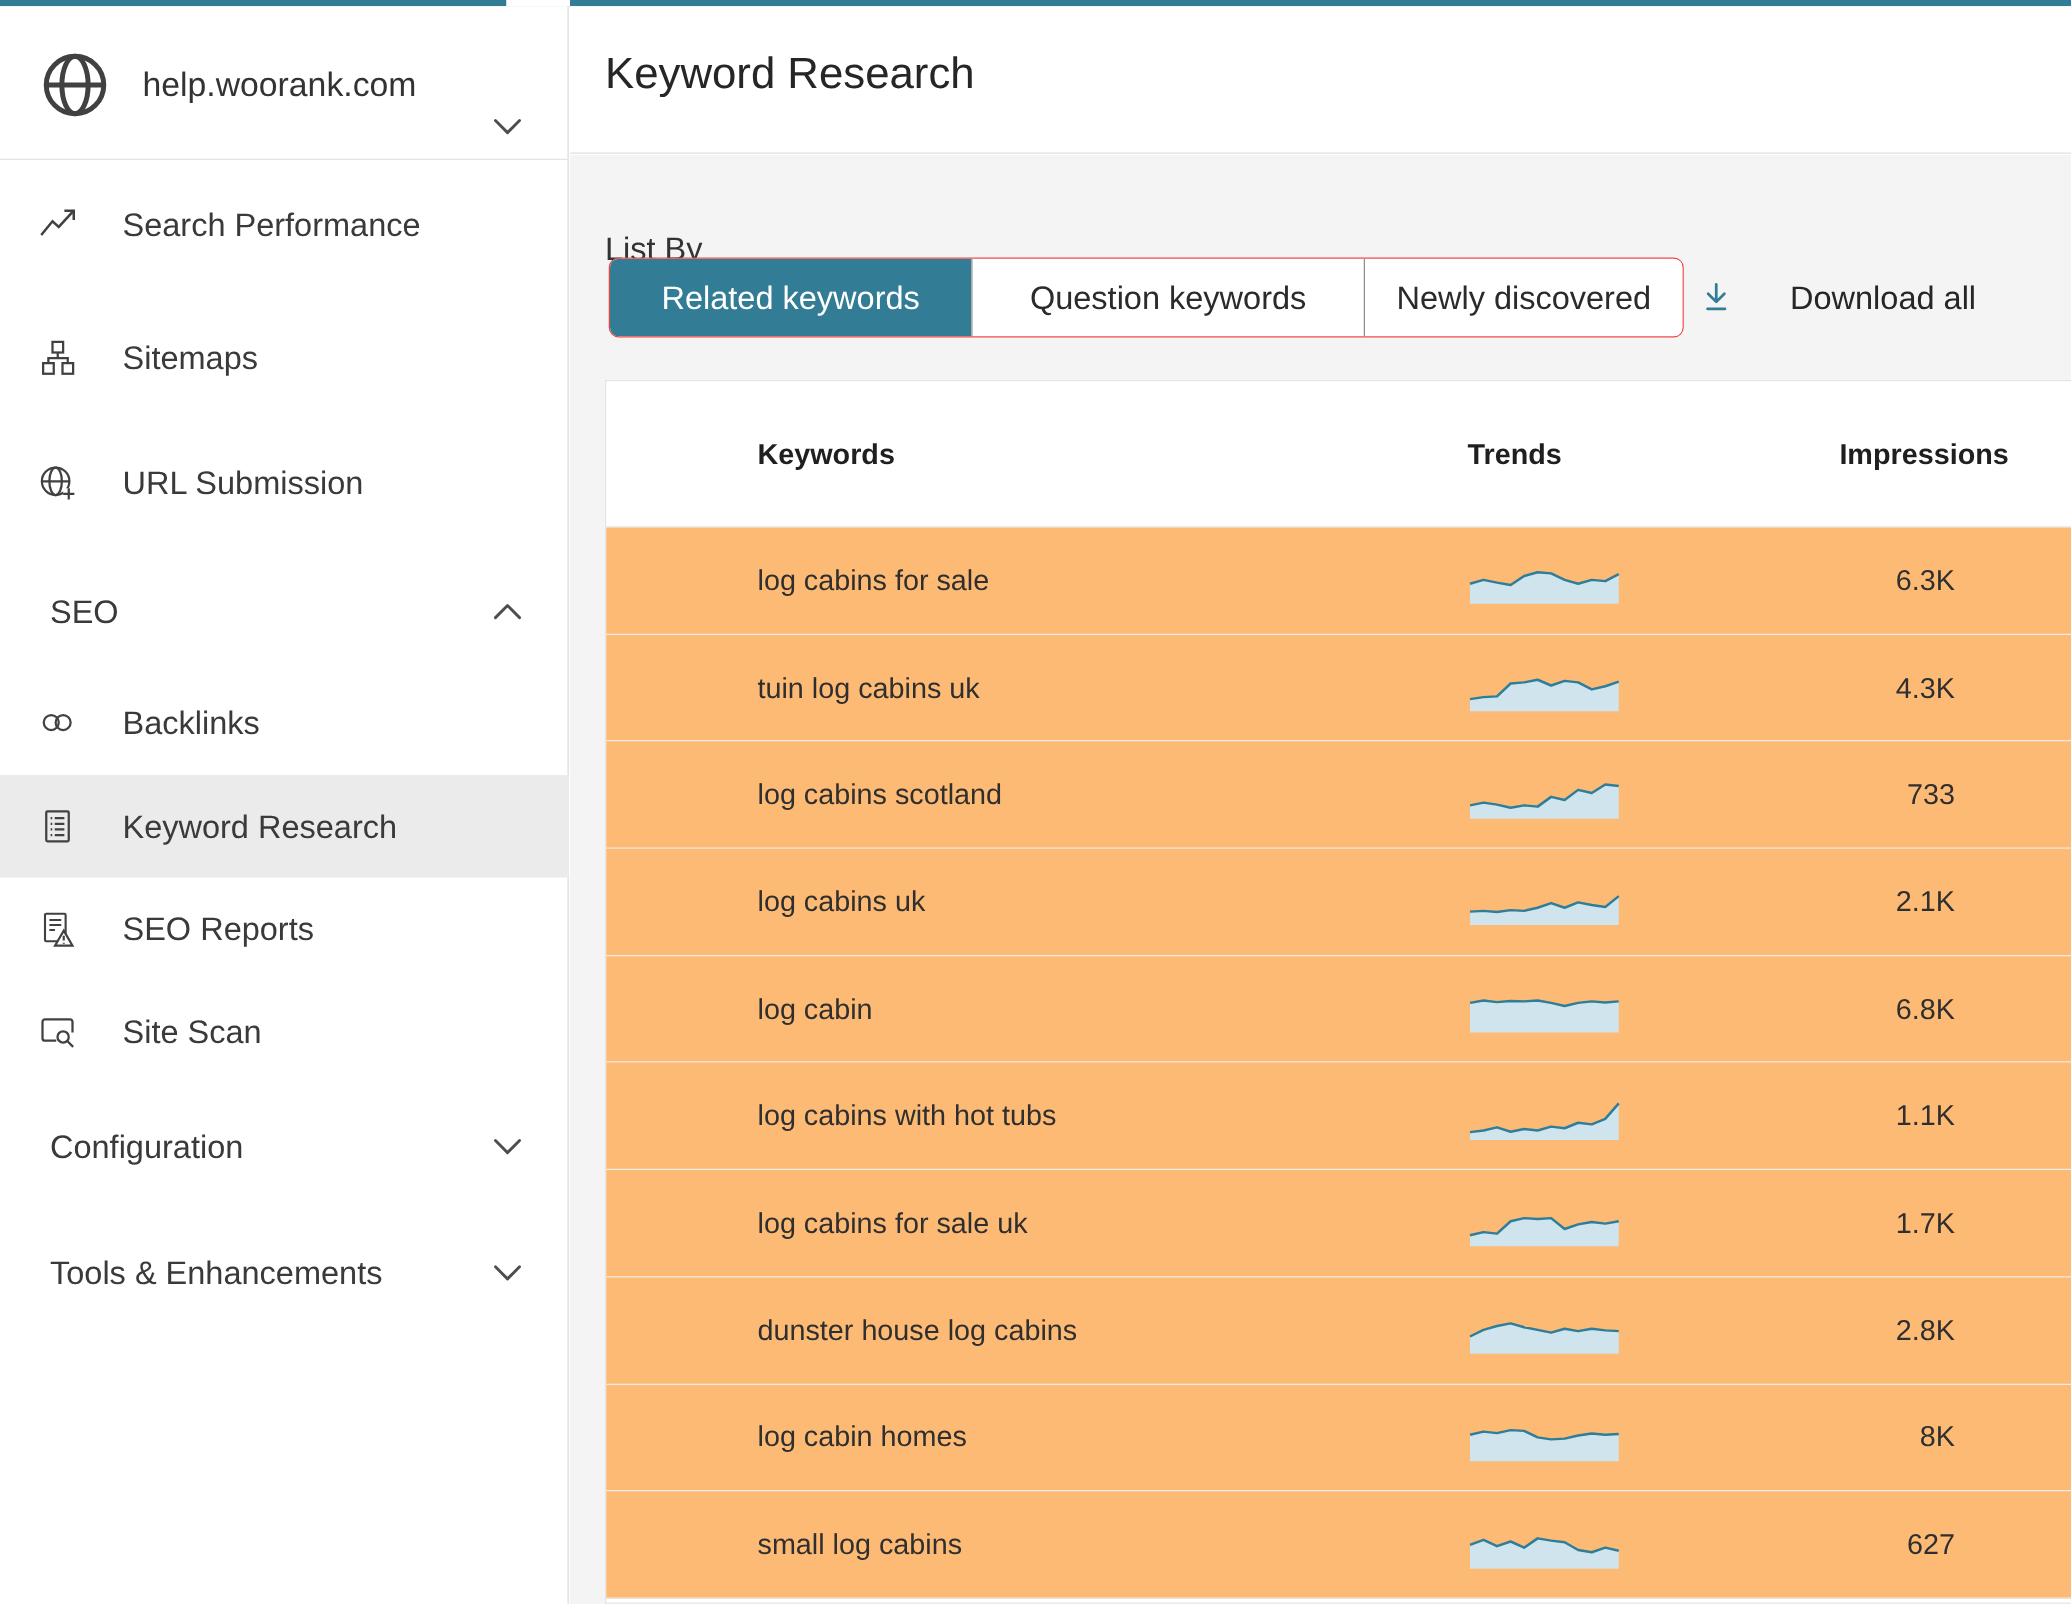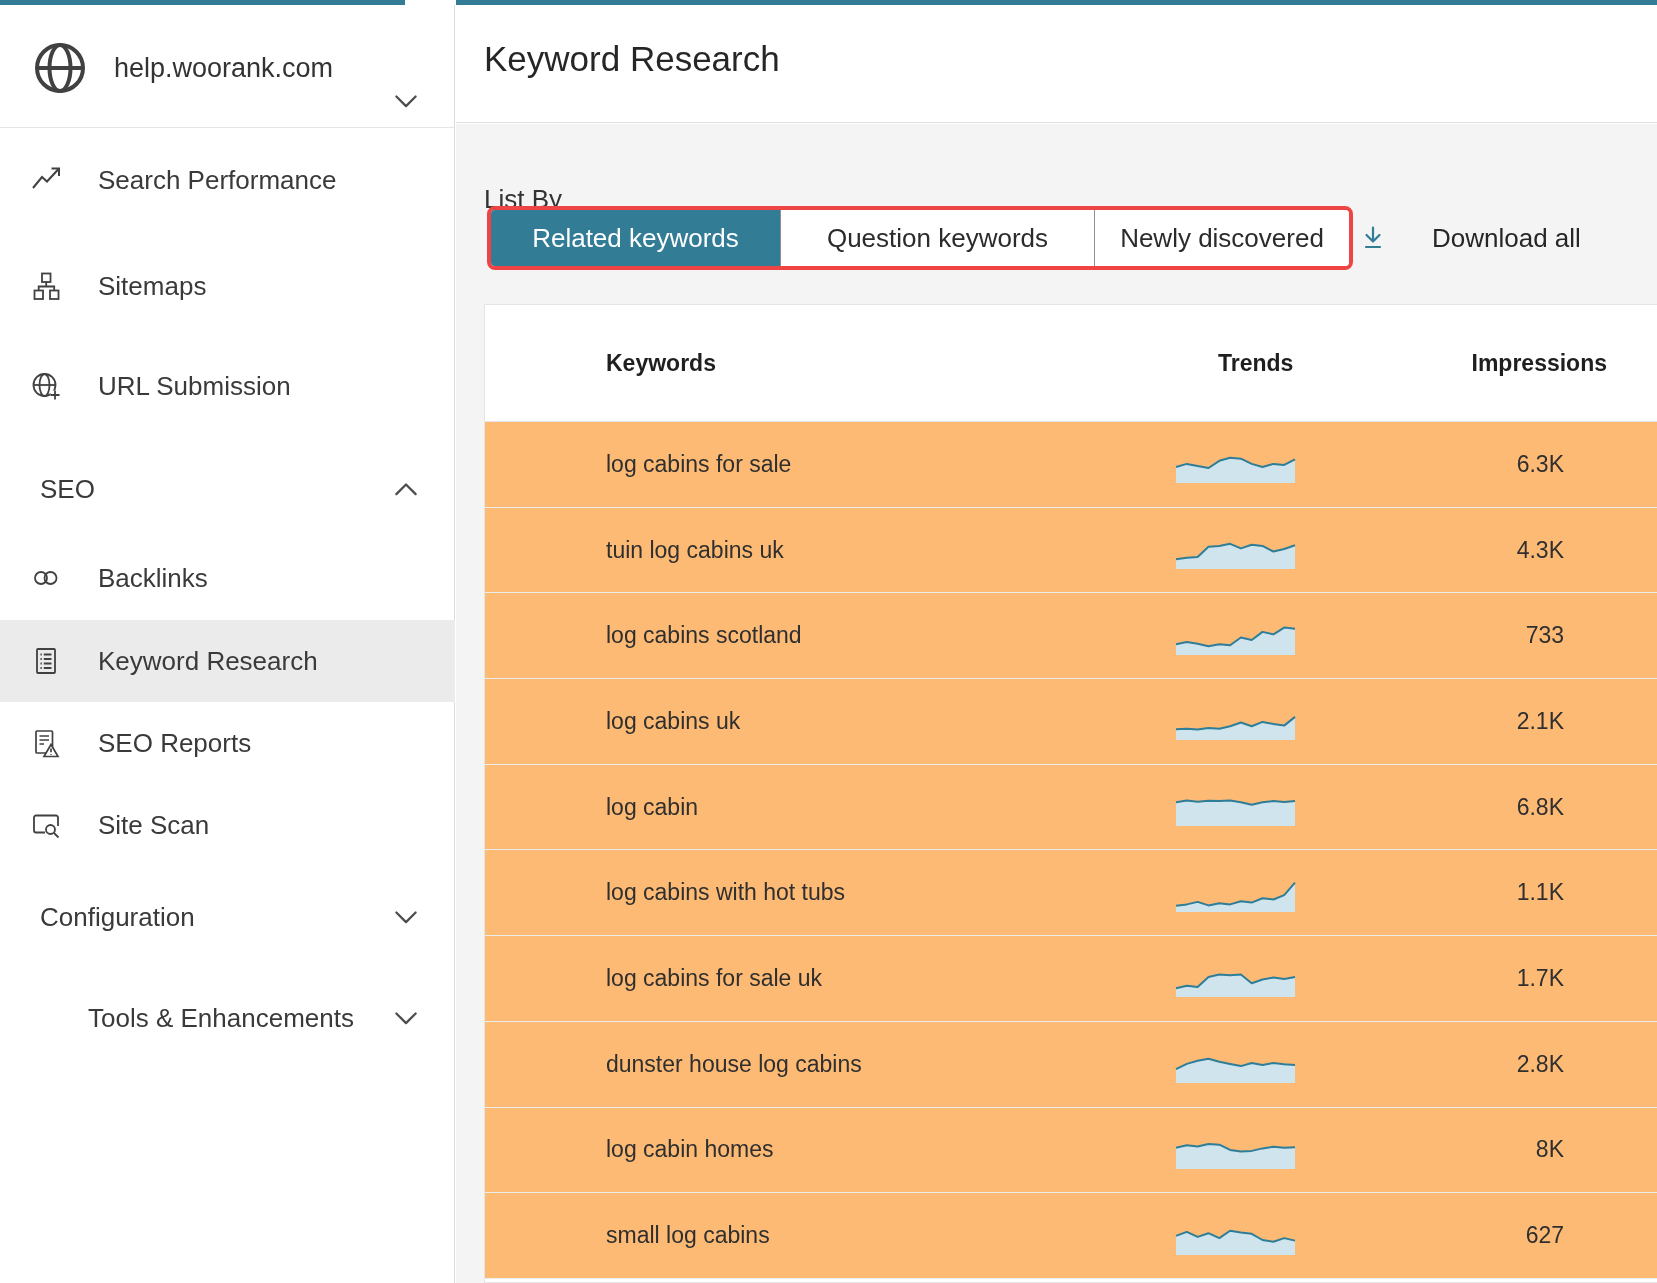--- a/index.html
+++ b/index.html
@@ -27,36 +27,36 @@
   svg.icon { stroke:#414141; fill:none; stroke-width:1.8; }
   svg.chev { stroke:#4d4d4d; fill:none; stroke-width:2; stroke-linecap:round; stroke-linejoin:round; }
 
   
   #main-header { left:456px; top:5px; width:1201px; height:118px; background:#fff; border-bottom:1px solid #e0e0e0; }
   #page-title { position:absolute; left:28px; top:34px; font-size:35px; font-weight:400; color:#262626; }
   #main-bg { left:456px; top:124px; width:1201px; height:1159px; background:#f4f4f4; }
   #listby-label { left:484px; top:136px; font-size:26px; color:#333;margin-top:48px; }
 
   
-  #tab-group { left:487px; top:206px; height:64px; display:flex; border:4px solid #ef4444;
+  #tab-group { left:487px; top:206px; height:64px; display:flex; border:1px solid #ef4444;
                border-radius:8px; overflow:hidden; background:#fff; }
   .tab { display:flex; align-items:center; justify-content:center; font-size:26px; color:#2b2b2b;
          background:#fff; cursor:pointer; }
   .tab + .tab { border-left:1px solid #8f8f8f; }
   .tab.active { background:#337c96; color:#fff; }
 
   
   #download { left:1358px; top:206px; height:64px; display:flex; align-items:center; gap:16px; cursor:pointer; }
   #download-label { font-size:26px; color:#262626;margin-left:28px; }
 
   
   #card { left:484px; top:304px; width:1173px; height:979px; background:#fff;
           border:1px solid #e5e5e5; border-right:none; }
   #thead { position:absolute; left:0; top:0; width:100%; height:117px; display:flex; align-items:center;
-           border-bottom:1px solid #e6e6e6; font-weight:700; font-size:23px; color:#1f1f1f;gap:44px; }
+           border-bottom:1px solid #e6e6e6; font-weight:700; font-size:23px; color:#1f1f1f; }
   .col-kw { padding-left:121px; width:689px; }
   .col-trend { width:123px; }
   .col-imp { flex:1; text-align:right; padding-right:50px; }
   #rows { position:absolute; left:0; top:117px; width:100%; }
   .trow { display:flex; align-items:center; height:85.7px; border-bottom:1px solid #ececec; background:#fdba74; }
   .cell-kw { padding-left:121px; width:689px; font-size:23px; color:#2f2f2f; white-space:nowrap; }
   .cell-trend { width:123px; height:40px; }
   .cell-imp { flex:1; text-align:right; padding-right:93px; font-size:23px; color:#2f2f2f; }
 </style>
 </head>
@@ -173,21 +173,21 @@
     <span class="side-ico">
       <svg class="icon" width="32" height="32" viewBox="0 0 32 32">
         <path d="M28 17 V8.5 a2 2 0 0 0 -2 -2 H6 a2 2 0 0 0 -2 2 V21.5 a2 2 0 0 0 2 2 H15"></path>
         <circle cx="20.5" cy="20.5" r="4.5" style="fill:#fff"></circle>
           <line x1="24" y1="24" x2="28.5" y2="28.5"></line>
       </svg>
     </span>
     <span class="side-label">Site Scan</span>
   </div>
 
-  <div class="side-row" style="top:981px; height:64px;padding-left:48px;">
+  <div class="side-row" style="top:981px; height:64px;">
     <span class="group-label">Tools &amp; Enhancements</span>
     <span class="side-chev" style="top:15px;">
       <svg class="chev" width="34" height="34" viewBox="0 0 30 30">
           <path d="M6.5 11 L15 19.5 L23.5 11"></path>
         </svg>
     </span>
   </div>
 </div>
 
 <div id="main-header" class="abs">

